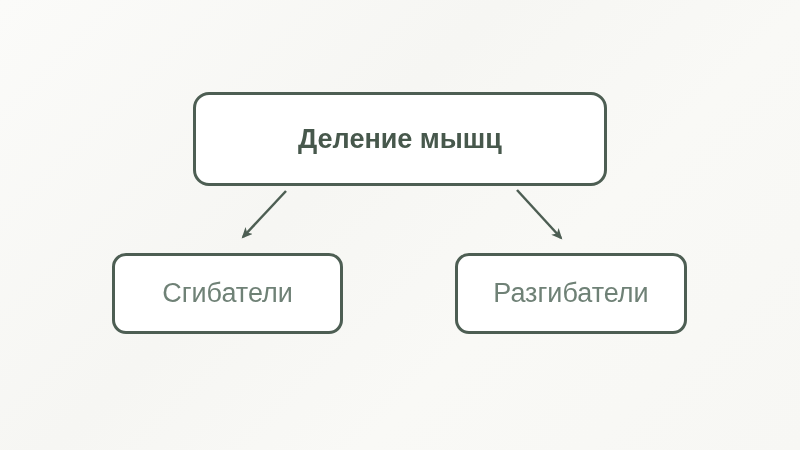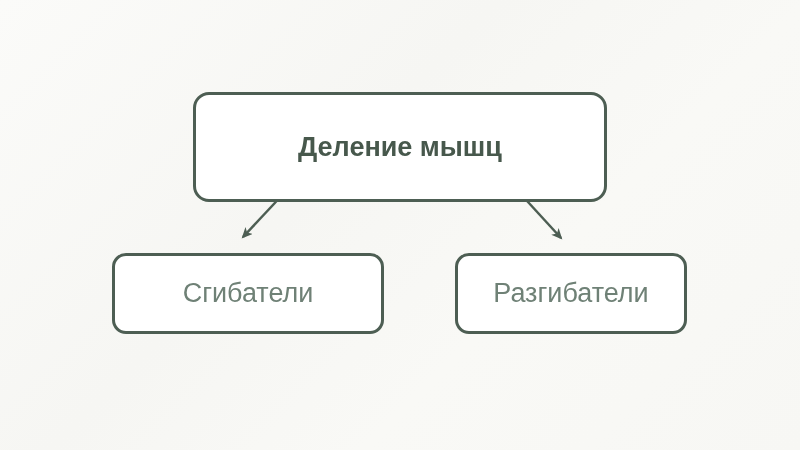--- a/index.html
+++ b/index.html
@@ -23,40 +23,40 @@
     background: var(--box-fill);
     border: 3px solid var(--box-border);
     display: flex;
     flex-direction: column;
     align-items: center;
     justify-content: center;
     text-align: center;
   }
   .title-box {
     left: 193px; top: 92px;
-    width: 414px; height: 110px;
+    width: 414px; height: 94px;
     border-radius: 16px;
   }
   .title-line {
     font-size: 27px;
     font-weight: bold;
     line-height: 34px;
     color: var(--title-text);
     white-space: nowrap;
   }
   .child-box {
     border-radius: 14px;
   }
   .child-box .label {
     font-size: 27px;
     font-weight: normal;
     color: var(--label-text);
     white-space: nowrap;
   }
-  .box-flexors  { left: 112px; top: 253px; width: 272px; height: 81px; }
+  .box-flexors  { left: 112px; top: 253px; width: 231px; height: 81px; }
   .box-extensors{ left: 455px; top: 253px; width: 232px; height: 81px; }
   .arrow-layer {
     position: absolute;
     inset: 0;
     width: 800px; height: 450px;
     pointer-events: none;
   }
 </style>
 </head>
 <body>

